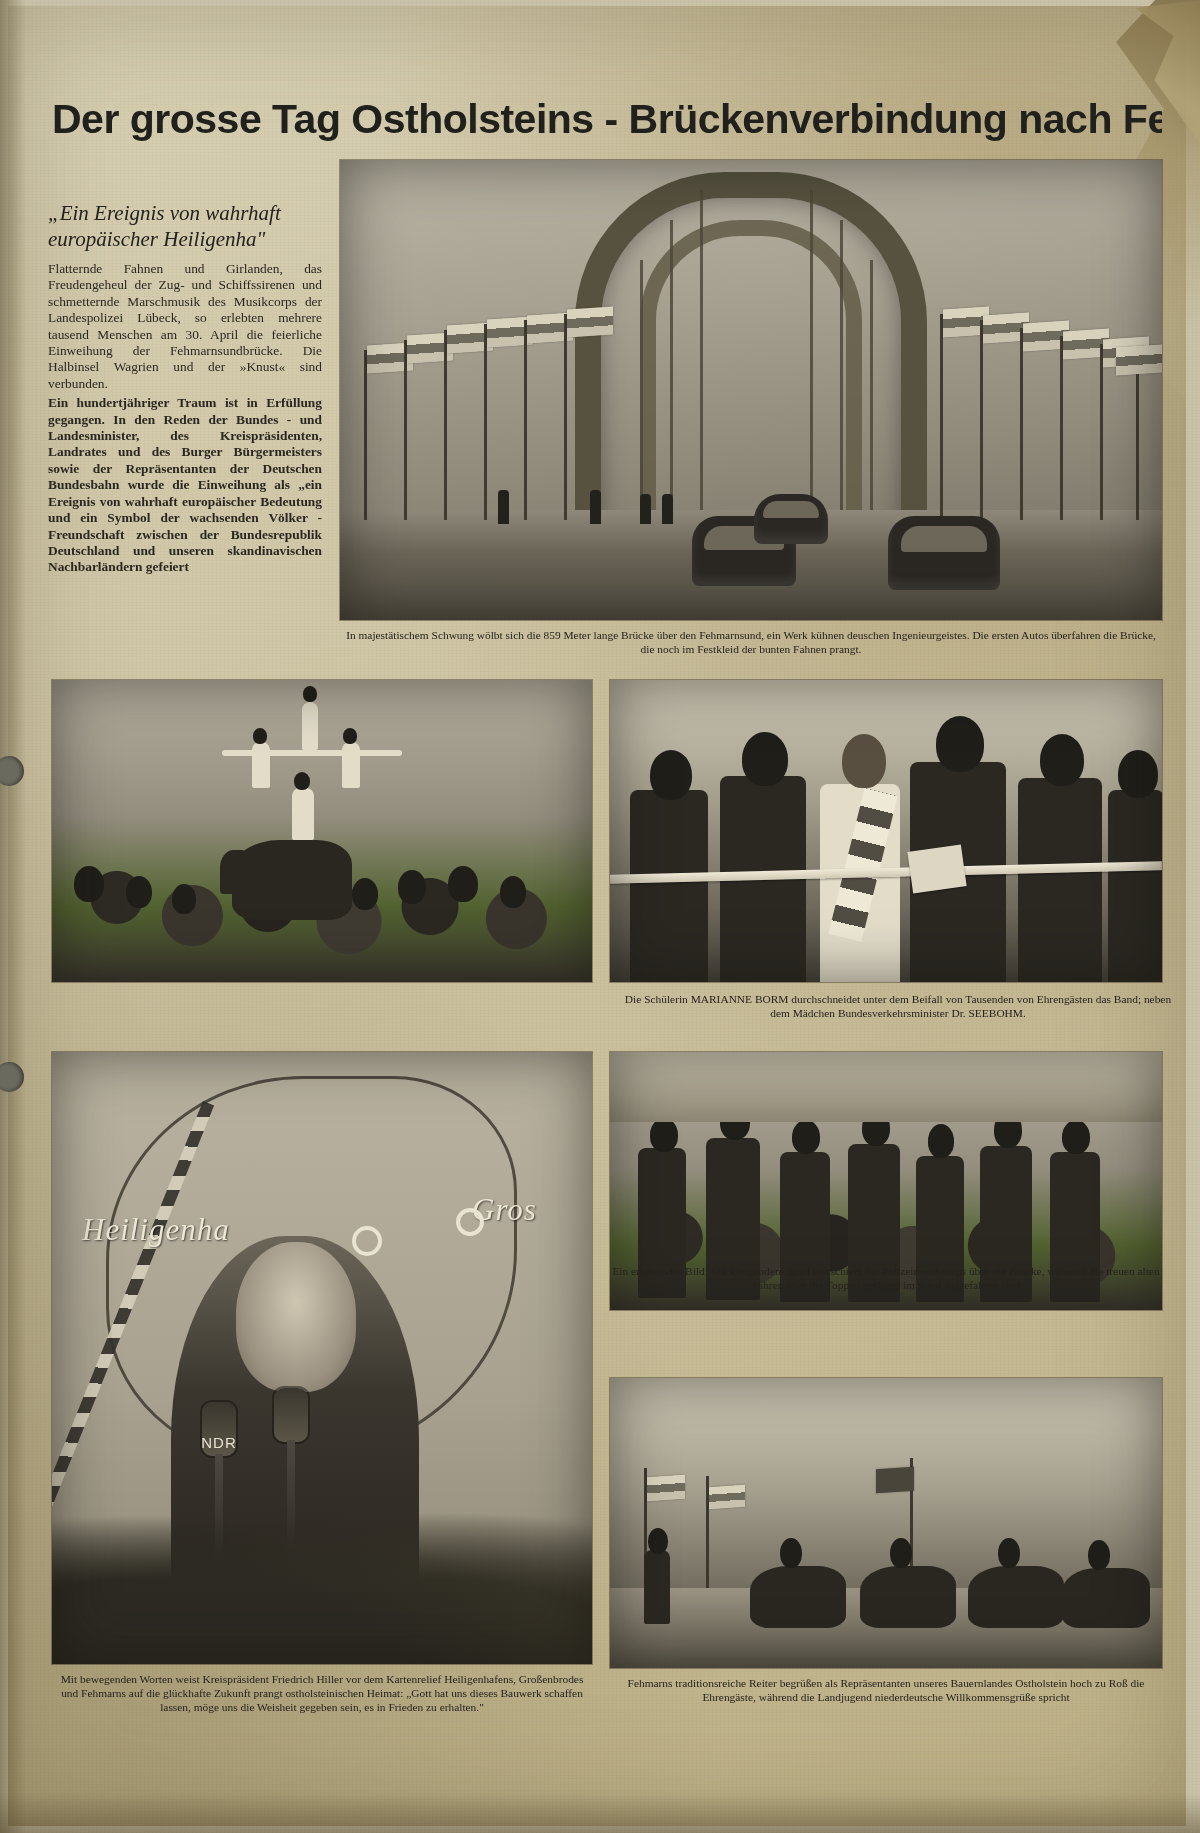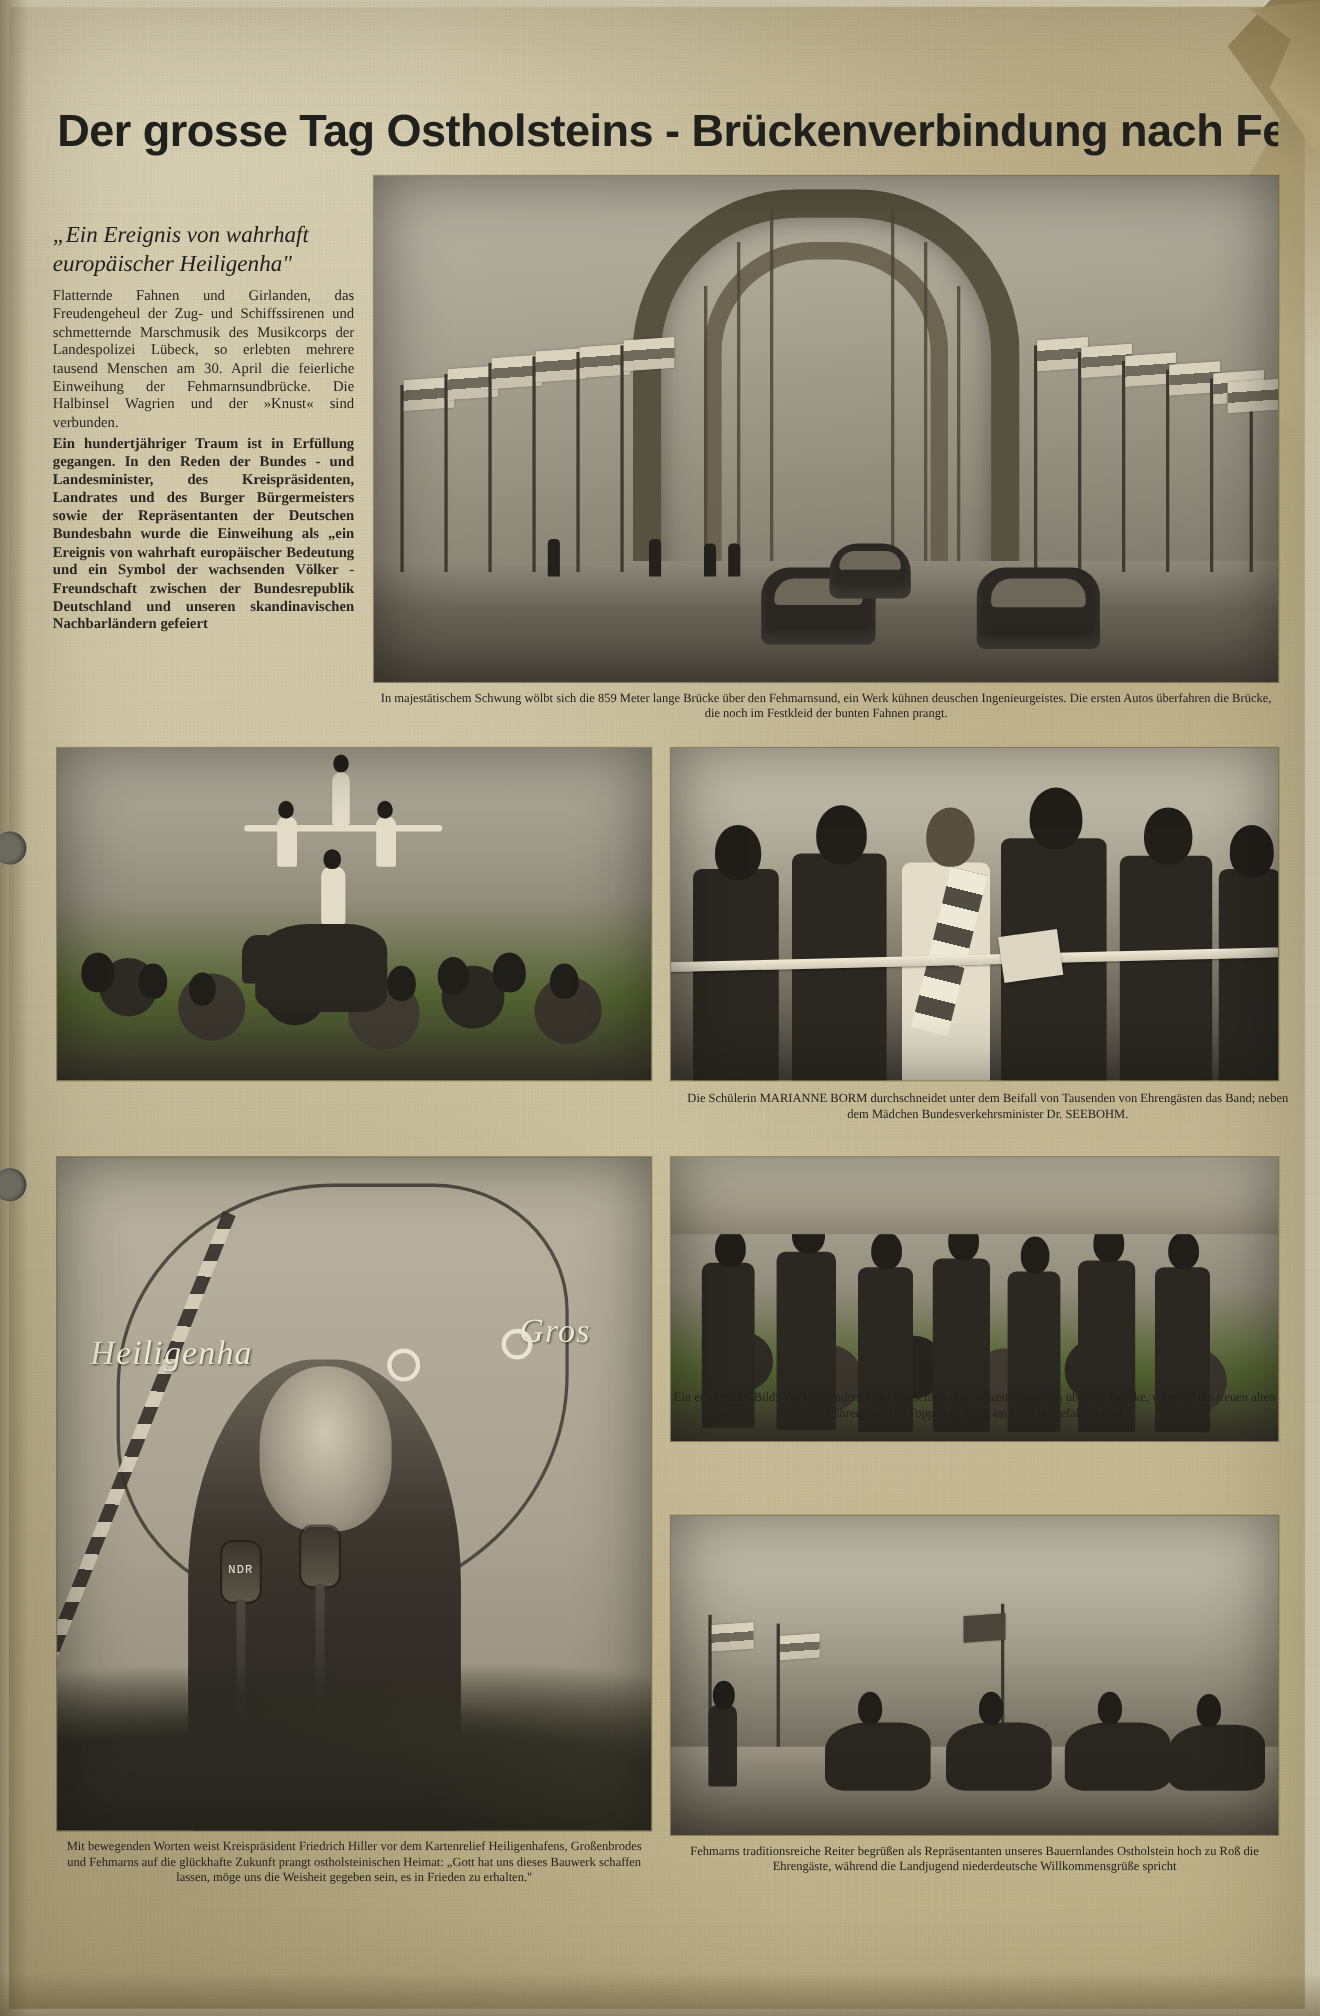--- a/index.html
+++ b/index.html
@@ -261,22 +261,22 @@
     width:34px;height:54px;border-radius:10px;
     background: linear-gradient(180deg,#3a362e,#5c5648);
     box-shadow: 0 0 0 2px rgba(20,18,14,.5);
   }
   .mic .stem{
     position:absolute; left:50%; transform:translateX(-50%);
     top:52px; width:8px;height:120px;
     background:linear-gradient(180deg,#4d4840,#2c2925);
   }
   .mic .badge{
-    position:absolute;left:50%;top:20px;transform:translateX(-50%);
-    font-family:Liberation Mono, monospace;font-size:11px;color:#e8e2d0;letter-spacing:1px;
+    position:absolute;left:50%;top:32px;transform:translateX(-50%);
+    font-family:Liberation Sans, sans-serif;font-size:15px;color:#e8e2d0;letter-spacing:1px;
   }
   .ribbon{
     position:absolute;
     height:9px;
     background: linear-gradient(180deg,#efe9d7,#cfc8b4);
     box-shadow:0 1px 2px rgba(0,0,0,.4);
   }
   .sash{
     position:absolute;
     width:34px;height:150px;

